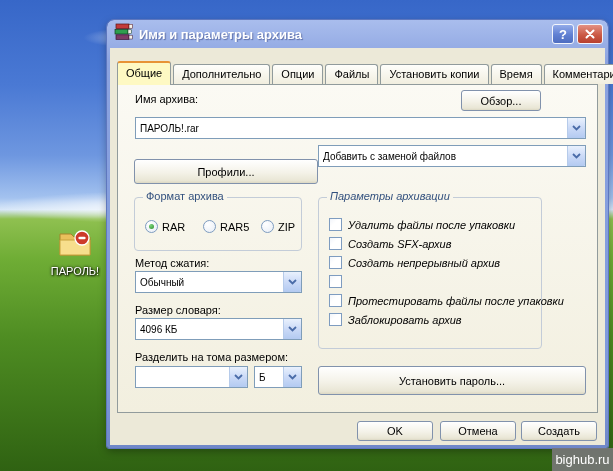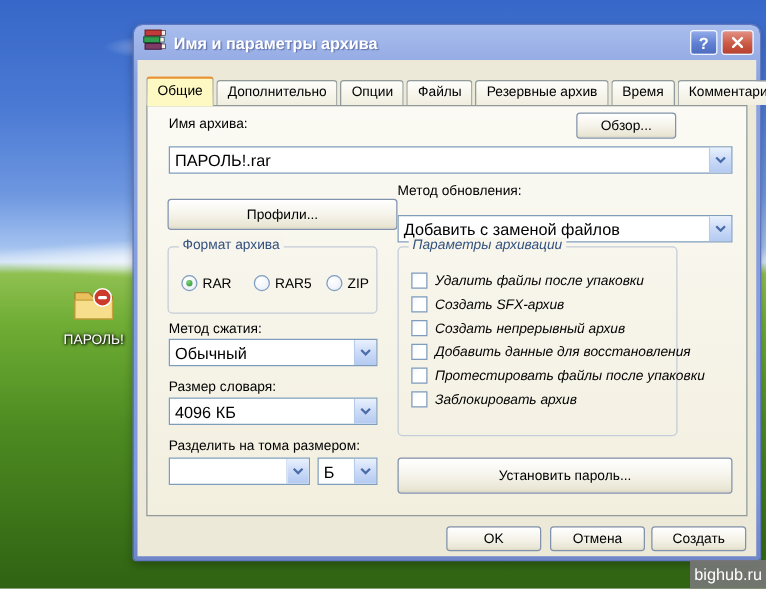--- a/index.html
+++ b/index.html
@@ -35,21 +35,21 @@
   
   .page{position:absolute;left:7px;top:36px;width:479px;height:327px;border:1px solid #919B9C;
     background:linear-gradient(180deg,#FBFAF4,#F2EFDF);z-index:1;}
   .lbl11{position:absolute;font-size:11px;color:#000;white-space:nowrap;}
   .xp-btn{position:absolute;box-sizing:border-box;border:1px solid #8192AC;border-radius:3px;
     background:linear-gradient(180deg,#FFFFFF,#F4F2E8 55%,#E9E6D5 90%,#DCD8C4);
     font-family:"Liberation Sans",sans-serif;font-size:11px;color:#000;
     display:flex;align-items:center;justify-content:center;cursor:pointer;}
   .combo{position:absolute;box-sizing:border-box;height:22px;border:1px solid #7F9DB9;background:#fff;
     display:flex;align-items:center;cursor:pointer;}
-  .combo .val{flex:1;padding:0 4px;font-size:13px;white-space:nowrap;overflow:hidden;}
+  .combo .val{flex:1;padding:0 4px;font-size:10px;white-space:nowrap;overflow:hidden;}
   .combo .arrow{width:17px;height:100%;border-left:1px solid #B6CBEA;border-radius:0 1px 1px 0;
     background:linear-gradient(180deg,#E9F1FD,#CBDAF7 50%,#B3CAF1);display:flex;align-items:center;justify-content:center;}
   .groupbox{position:absolute;box-sizing:border-box;border:1px solid #C3CCD8;border-radius:4px;}
   .groupbox .gb-title{position:absolute;top:-8px;left:8px;padding:0 3px;font-size:11px;color:#33517E;background:#F8F6EC;white-space:nowrap;}
   .radio-row{position:absolute;display:flex;align-items:center;cursor:pointer;}
   .radio{width:11px;height:11px;border:1px solid #7E9CC0;border-radius:50%;
     background:radial-gradient(circle at 35% 30%,#fff,#E7EDF6);box-sizing:content-box;}
   .radio.checked::after{content:"";display:block;width:5px;height:5px;margin:3px;border-radius:50%;
     background:radial-gradient(circle at 35% 30%,#7BD37B,#2E8F2E);}
   .radio-row .rlbl{margin-left:4px;}
@@ -98,21 +98,21 @@
       </span>
     </div>
 
     <div class="client">
 
       <div class="tabstrip">
         <div class="tab active">Общие</div>
         <div class="tab">Дополнительно</div>
         <div class="tab">Опции</div>
         <div class="tab">Файлы</div>
-        <div class="tab">Резервные архив</div>
+        <div class="tab">Установить копии</div>
         <div class="tab">Время</div>
         <div class="tab">Комментарий</div>
       </div>
 
       <div class="page">
 
         <span class="lbl11" style="left:17px;top:8px;">Имя архива:</span>
         <button class="xp-btn" style="left:343px;top:5px;width:80px;height:21px;">Обзор...</button>
 
         <div class="combo" style="left:17px;top:32px;width:451px;">
@@ -120,21 +120,21 @@
           <span class="arrow">
             <svg width="9" height="6" viewBox="0 0 9 6">
                 <path d="M1 1 L4.5 4.5 L8 1" stroke="#4A6CA8" stroke-width="1.8" fill="none"></path>
               </svg>
           </span>
         </div>
 
         <button class="xp-btn" style="left:16px;top:74px;width:184px;height:25px;">Профили...</button>
 
         <span class="lbl11" style="left:200px;top:62px;">Метод обновления:</span>
-        <div class="combo" style="left:200px;top:87px;width:268px;">
+        <div class="combo" style="left:200px;top:60px;width:268px;">
           <span class="val">Добавить с заменой файлов</span>
           <span class="arrow">
             <svg width="9" height="6" viewBox="0 0 9 6">
                 <path d="M1 1 L4.5 4.5 L8 1" stroke="#4A6CA8" stroke-width="1.8" fill="none"></path>
               </svg>
           </span>
         </div>
 
         <div class="groupbox" style="left:16px;top:112px;width:168px;height:54px;">
           <span class="gb-title">Формат архива</span>
@@ -161,21 +161,20 @@
           <span class="check-row" style="left:10px;top:39px;justify-content:center;">
             <span class="checkbox"></span>
             <span class="clbl">Создать SFX-архив</span>
           </span>
           <span class="check-row" style="left:10px;top:58px;">
             <span class="checkbox"></span>
             <span class="clbl">Создать непрерывный архив</span>
           </span>
           <span class="check-row" style="left:10px;top:77px;">
             <span class="checkbox"></span>
-            <span class="clbl">Добавить данные для восстановления</span>
           </span>
           <span class="check-row" style="left:10px;top:96px;">
             <span class="checkbox"></span>
             <span class="clbl">Протестировать файлы после упаковки</span>
           </span>
           <span class="check-row" style="left:10px;top:115px;">
             <span class="checkbox"></span>
             <span class="clbl">Заблокировать архив</span>
           </span>
         </div>

